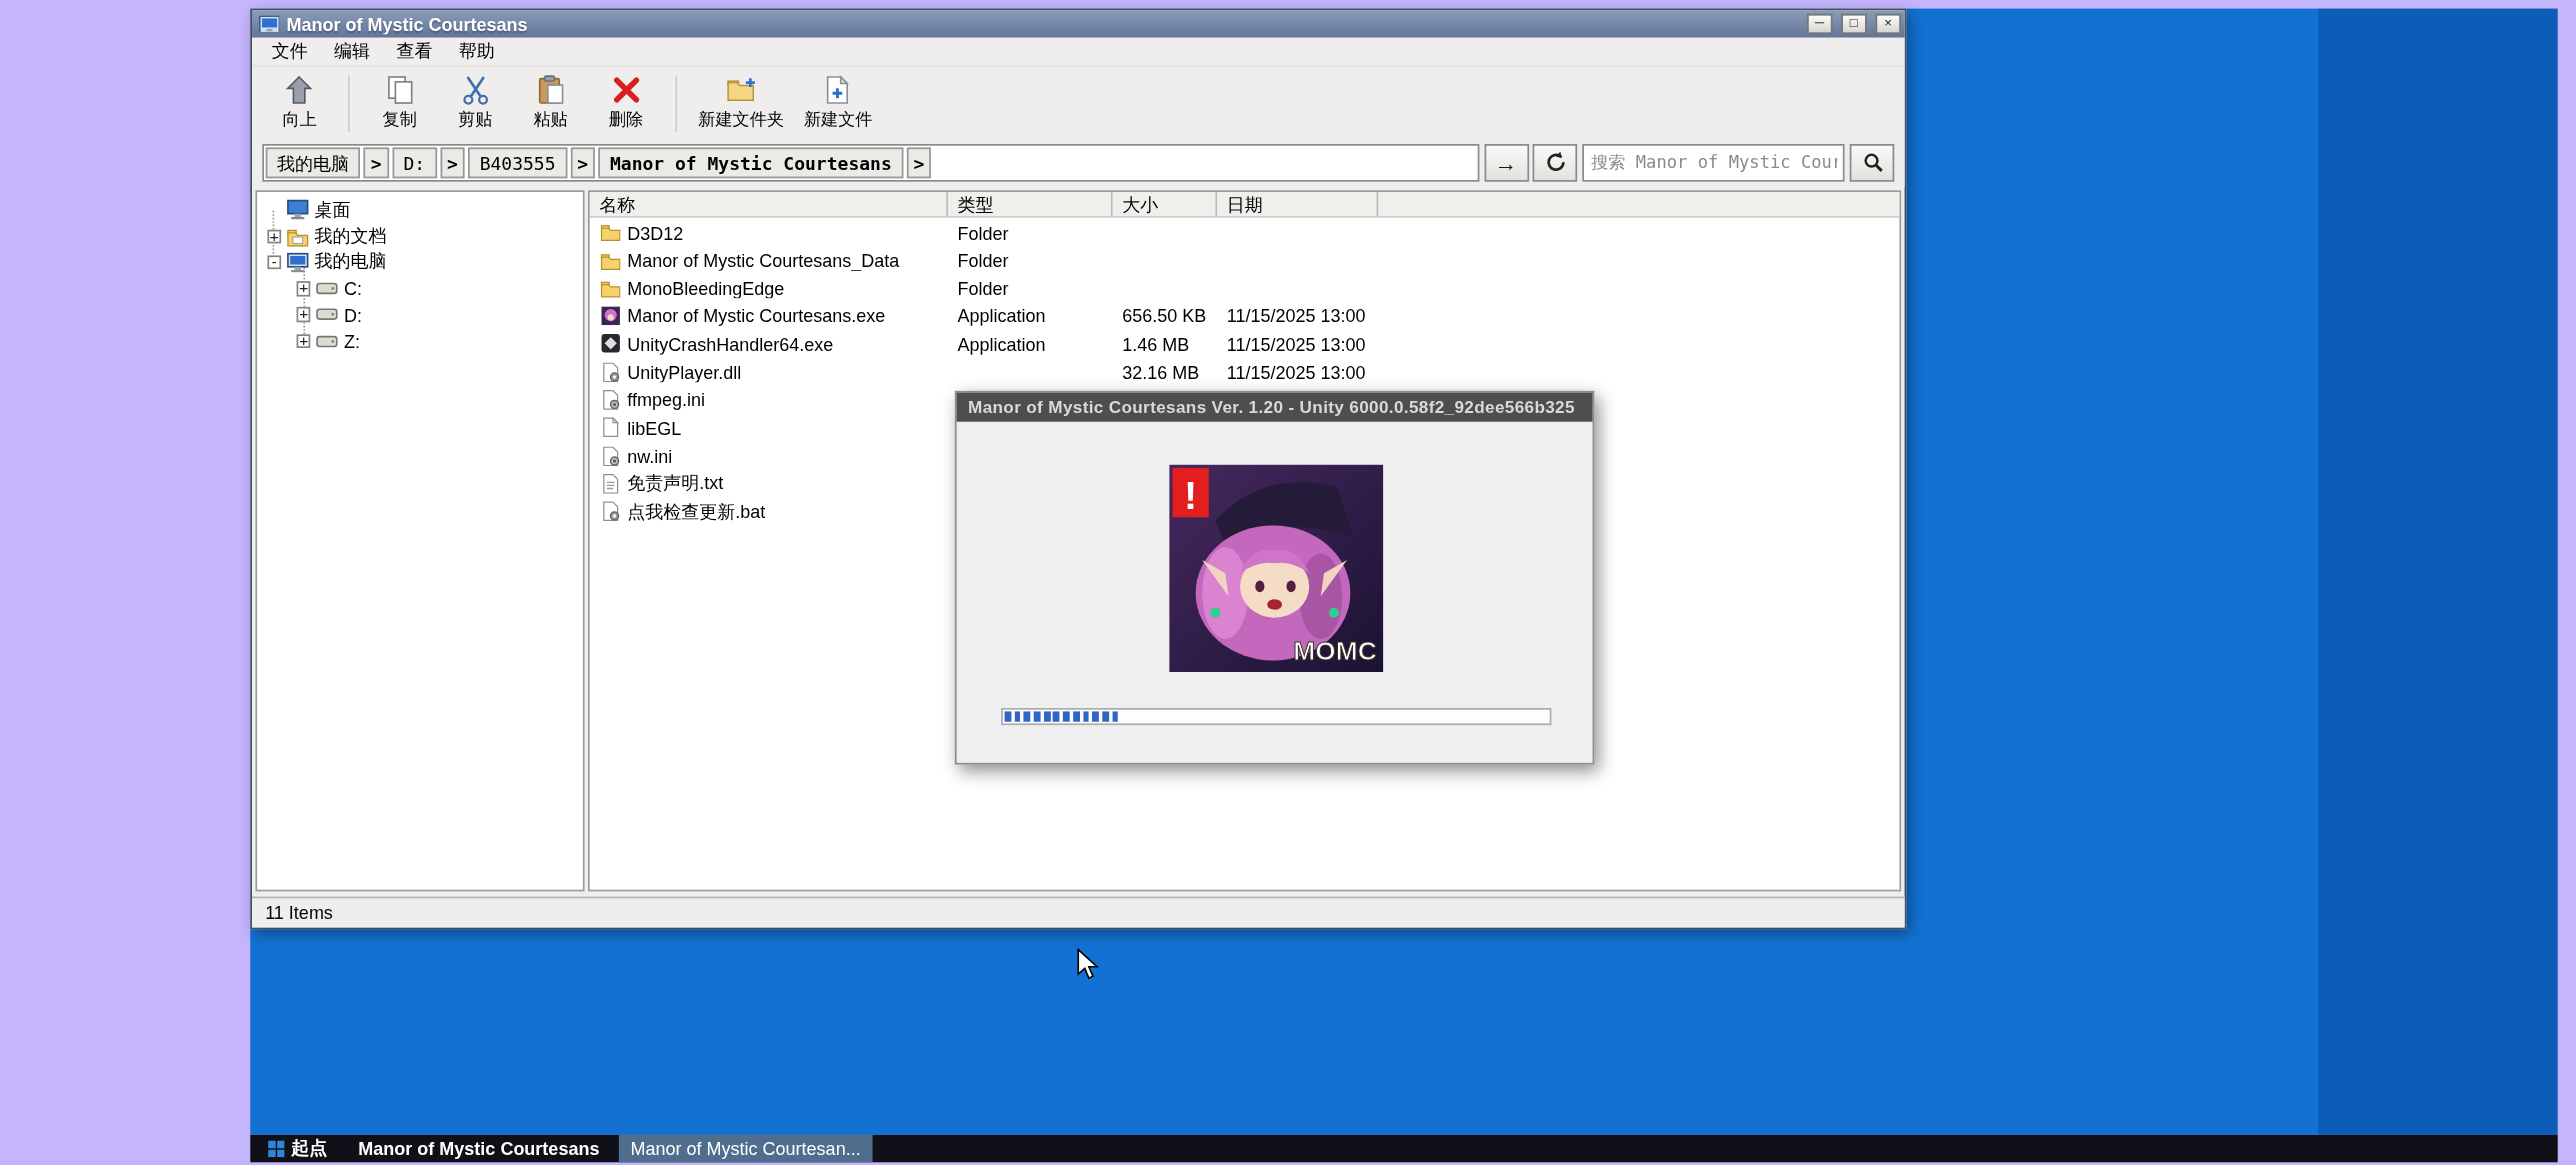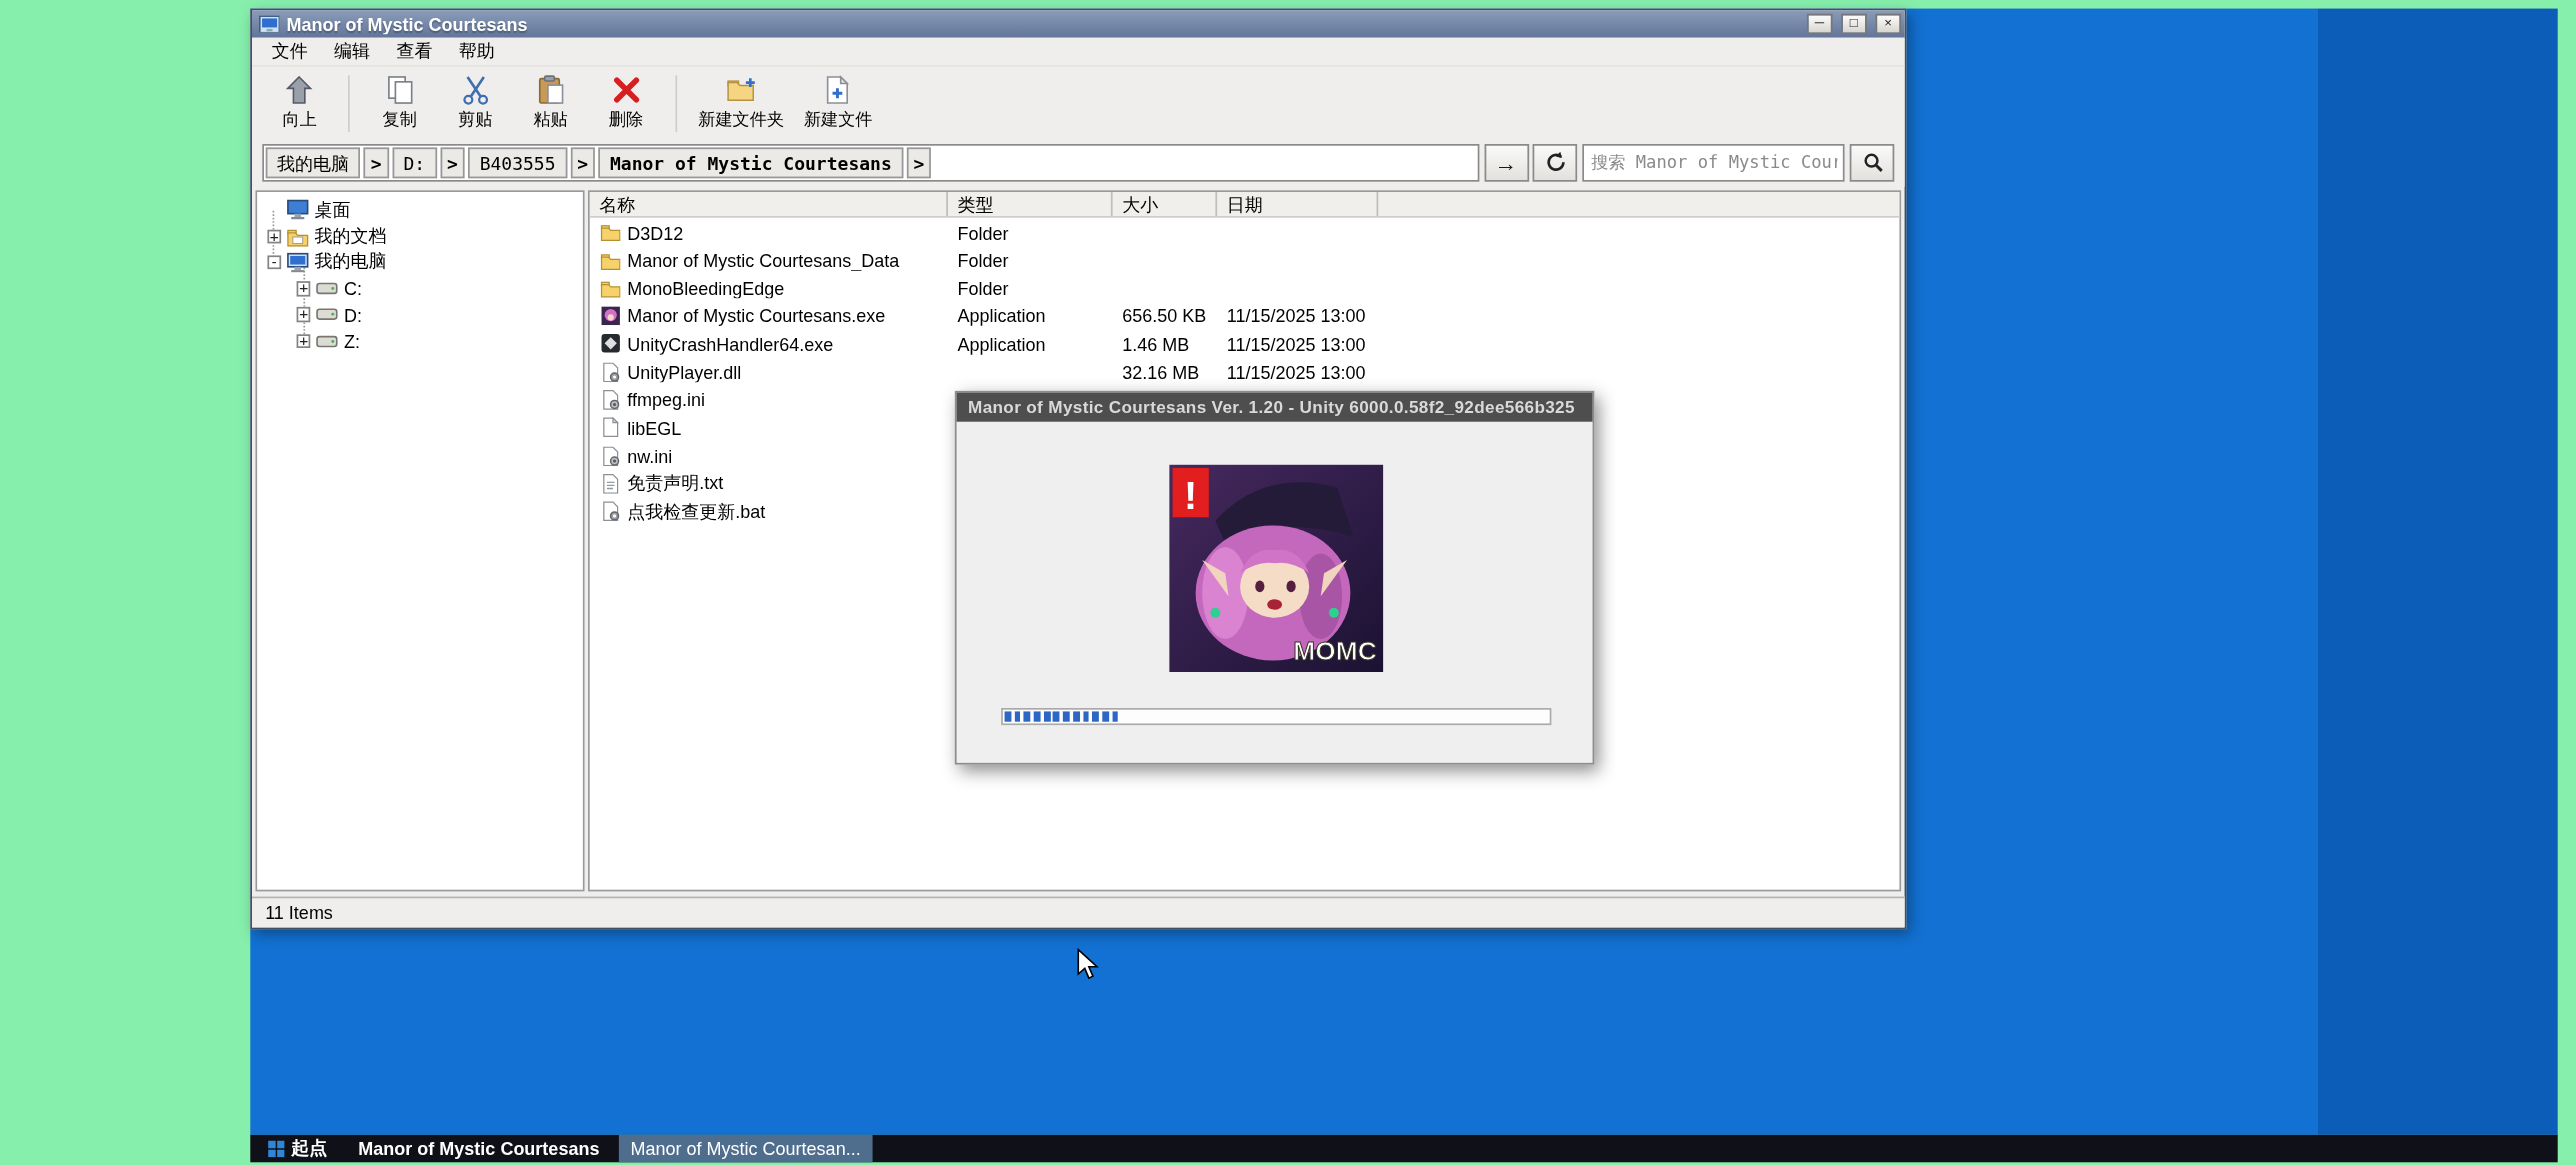--- a/index.html
+++ b/index.html
@@ -1,18 +1,18 @@
 <!DOCTYPE html>
 <html><head>
 <meta charset="utf-8">
 <style>
   *{box-sizing:border-box;margin:0;padding:0;}
   html,body{margin:0;background:#000;}
   body{width:2576px;height:1165px;overflow:hidden;}
-  #stage{position:relative;width:2576px;height:1165px;background:#86efac;overflow:hidden;}
+  #stage{position:relative;width:2576px;height:1165px;background:#c4b5fd;overflow:hidden;}
   #scale{position:absolute;left:0;top:0;width:1503px;height:680px;transform:scale(1.7142857);transform-origin:0 0;
          font-family:"Liberation Sans","DejaVu Sans",sans-serif;font-size:10.5px;color:#000;}
 
   .desktop{position:absolute;left:146px;top:4.8px;width:1346px;height:657px;}
 
   
   .window{position:absolute;left:146px;top:4.8px;width:966px;height:537px;background:#efeeec;
           border:1px solid #3f5064;box-shadow:1.9px 2.9px 7.7px rgba(0,0,0,.35);display:flex;flex-direction:column;}
   .titlebar{flex:0 0 16.3px;height:16.3px;background:linear-gradient(#8b9cb8,#62759a);display:flex;align-items:center;
             padding:0 1.9px 0 3.8px;gap:3.8px;}

